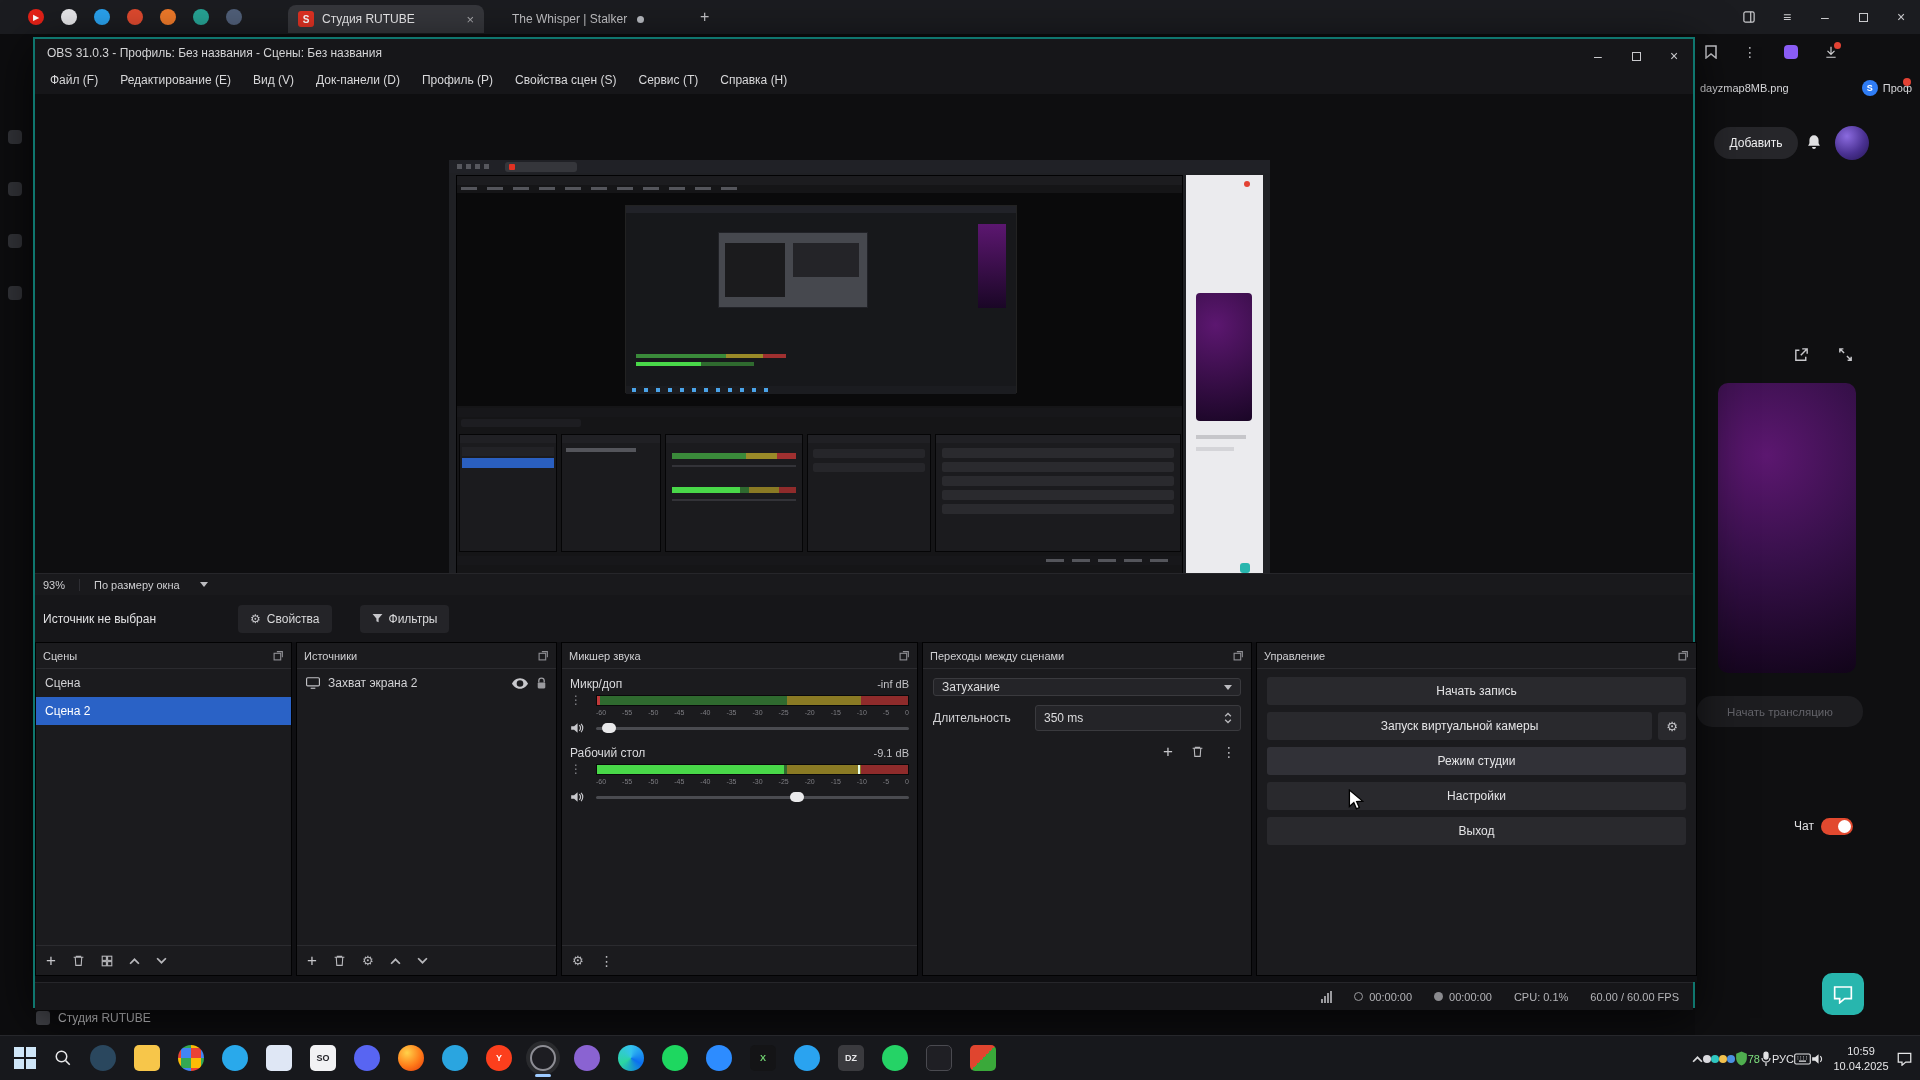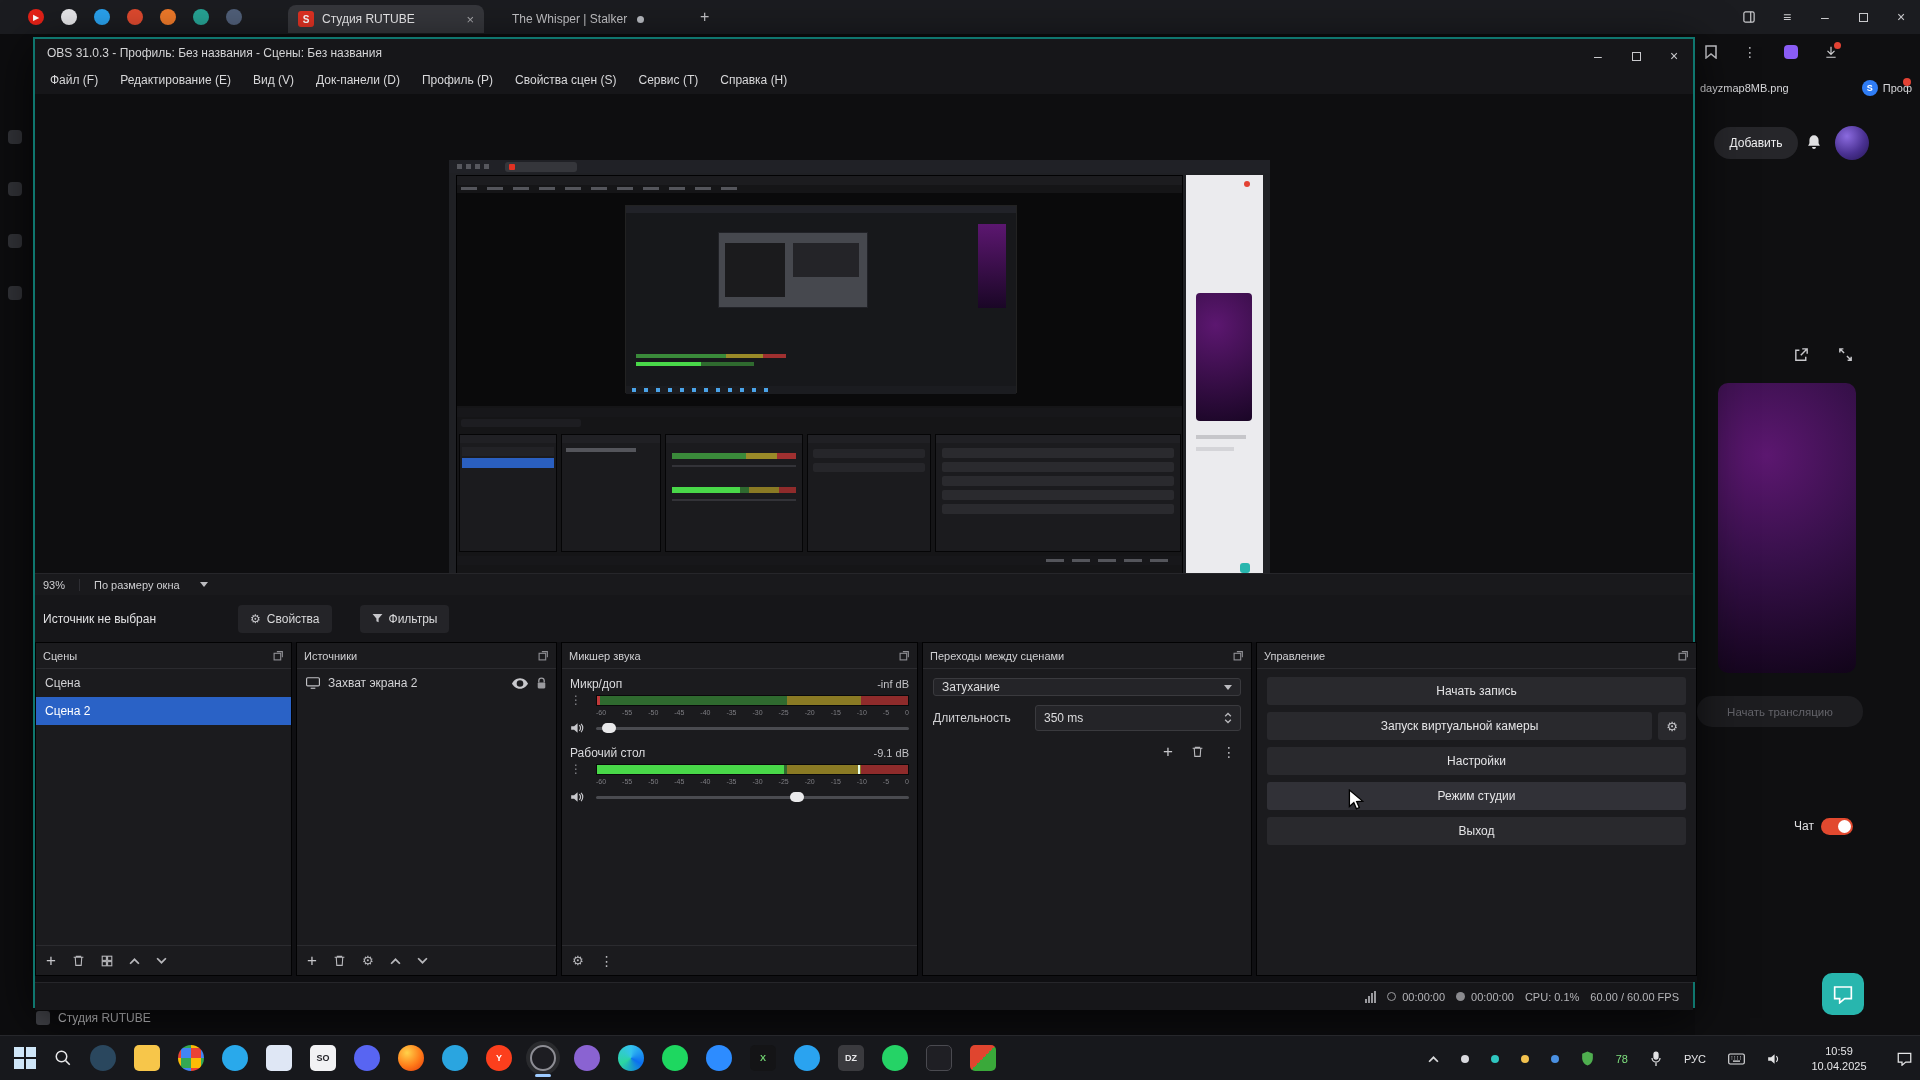--- a/index.html
+++ b/index.html
@@ -71,36 +71,36 @@
 
 
 .tselect{height:18px;background:#242428;border:1px solid #3a3a3e;border-radius:3px;display:flex;align-items:center;padding:0 8px;font-size:12px;color:#dcdcde}
 .caret{width:0;height:0;border-left:4px solid transparent;border-right:4px solid transparent;border-top:5px solid #bcbcc0;margin-left:auto}
 .tfield{height:26px;background:#242428;border:1px solid #3a3a3e;border-radius:3px;display:flex;align-items:center;padding:0 8px;font-size:12px;color:#dcdcde;position:relative}
 
 
 .cbtn{height:28px;margin:0 10px 7px 10px;background:#29292d;border-radius:3px;display:flex;align-items:center;justify-content:center;font-size:12px;color:#e4e4e6}
 .gearbtn{width:28px;height:28px;background:#29292d;border-radius:3px;display:flex;align-items:center;justify-content:center;color:#c4c4c8;font-size:13px;flex:0 0 auto}
 
-#statusbar{position:absolute;left:0;top:943px;width:100%;height:28px;background:#161619;border-top:1px solid #26262a;display:flex;align-items:center;justify-content:flex-end;gap:11px;padding-right:14px;font-size:11px;color:#b4b4b8}
+#statusbar{position:absolute;left:0;top:943px;width:100%;height:28px;background:#161619;border-top:1px solid #26262a;display:flex;align-items:center;justify-content:flex-end;gap:22px;padding-right:14px;font-size:11px;color:#b4b4b8}
 .bars{display:flex;align-items:flex-end;gap:1px}
 .bars i{display:block;width:2px;background:#9a9a9e}
 
 
 #nested1{position:absolute;left:414px;top:66px;width:821px;height:454px;background:#1f2024;overflow:hidden;pointer-events:none}
 .nstrip{position:absolute}
 
 
 #taskbar{position:absolute;left:0;top:1035px;width:1920px;height:45px;background:#17181c;border-top:1px solid #26272b;display:flex;align-items:center}
 #tb-left{display:flex;align-items:center;gap:18px;padding-left:14px}
 .ticon{width:26px;height:26px;border-radius:50%;flex:0 0 auto;display:flex;align-items:center;justify-content:center;font-size:9px;font-weight:bold;color:#fff}
 .ticon.sq{border-radius:5px}
 .tactive{box-shadow:0 0 0 4px rgba(255,255,255,.08);background-clip:padding-box;position:relative}
 .tactive::after{content:"";position:absolute;left:3px;right:3px;bottom:-8px;height:3px;background:#9ecbff;border-radius:2px}
-#tb-tray{position:absolute;right:0;top:0;height:45px;display:flex;align-items:center;gap:22px;padding-right:8px;font-size:11px;color:#e6e6e8}
+#tb-tray{position:absolute;right:0;top:0;height:45px;display:flex;align-items:center;gap:0;padding-right:8px;font-size:11px;color:#e6e6e8}
 .traydot{width:8px;height:8px;border-radius:50%}
 #tb-clock{width:72px;text-align:center;line-height:1.35;font-size:11px}
 
 #cursor{position:absolute;left:1347px;top:789px;z-index:50}
 </style>
 </head>
 <body>
 
 <div id="stage">
 
@@ -572,22 +572,22 @@
               <path d="M7 3h10v10"></path>
             </svg>
         </span>
       </div>
       <div style="padding-top:8px">
         <div class="cbtn">Начать запись</div>
         <div style="display:flex;margin:0 10px 7px 10px;gap:6px">
           <div class="cbtn" style="flex:1;margin:0">Запуск виртуальной камеры</div>
           <div class="gearbtn">⚙</div>
         </div>
+        <div class="cbtn" style="background:#313137">Режим студии</div>
         <div class="cbtn">Настройки</div>
-        <div class="cbtn" style="background:#313137">Режим студии</div>
         <div class="cbtn">Выход</div>
       </div>
     </div>
 
     <div id="statusbar">
       <span class="bars">
           <i style="height:4px"></i>
           <i style="height:7px"></i>
           <i style="height:10px"></i>
           <i style="height:12px"></i>

